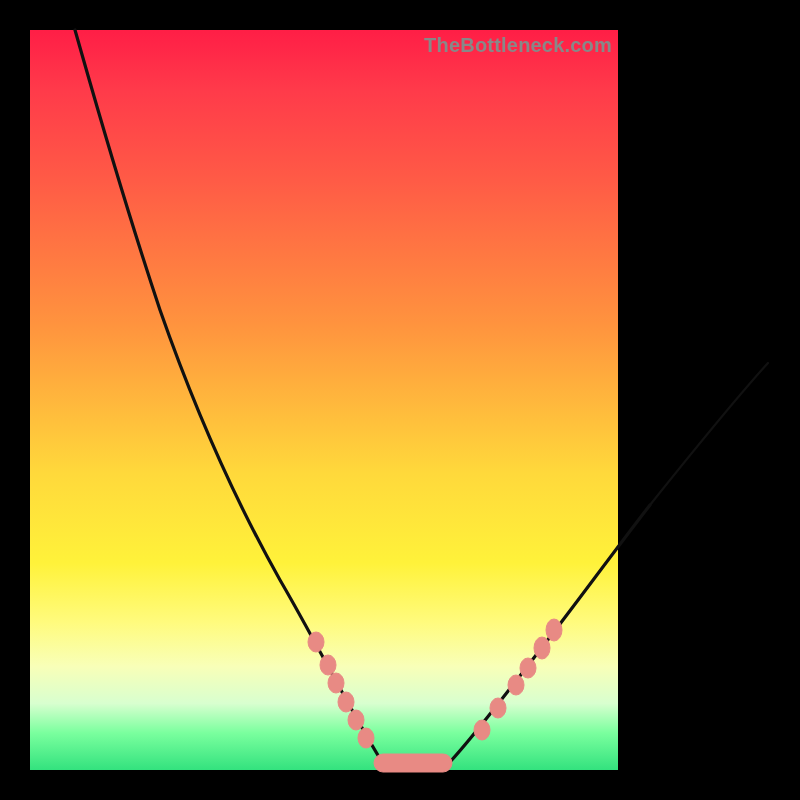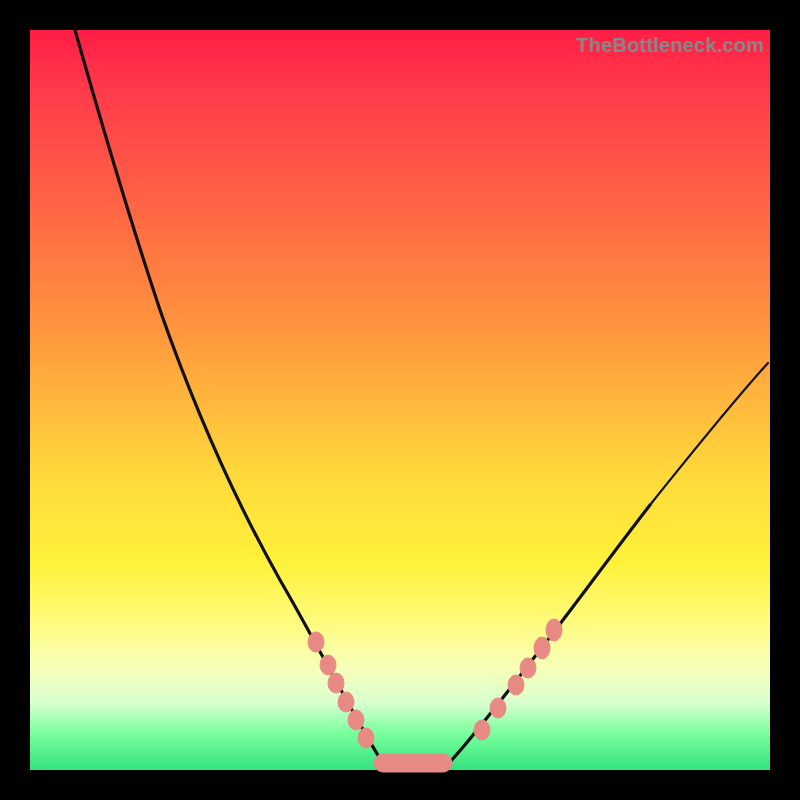--- a/index.html
+++ b/index.html
@@ -14,21 +14,21 @@
   .frame {
     position: relative;
     width: 800px;
     height: 800px;
     background: #000;
   }
   .plot-area {
     position: absolute;
     left: 30px;
     top: 30px;
-    width: 740px;
+    width: 588px;
     height: 740px;
     
     background: linear-gradient(to bottom,
       #ff1e46 0%,
       #ff3a4a 8%,
       #ff5a46 20%,
       #ff943e 40%,
       #ffd93b 60%,
       #fff23a 72%,
       #fffb7d 80%,

